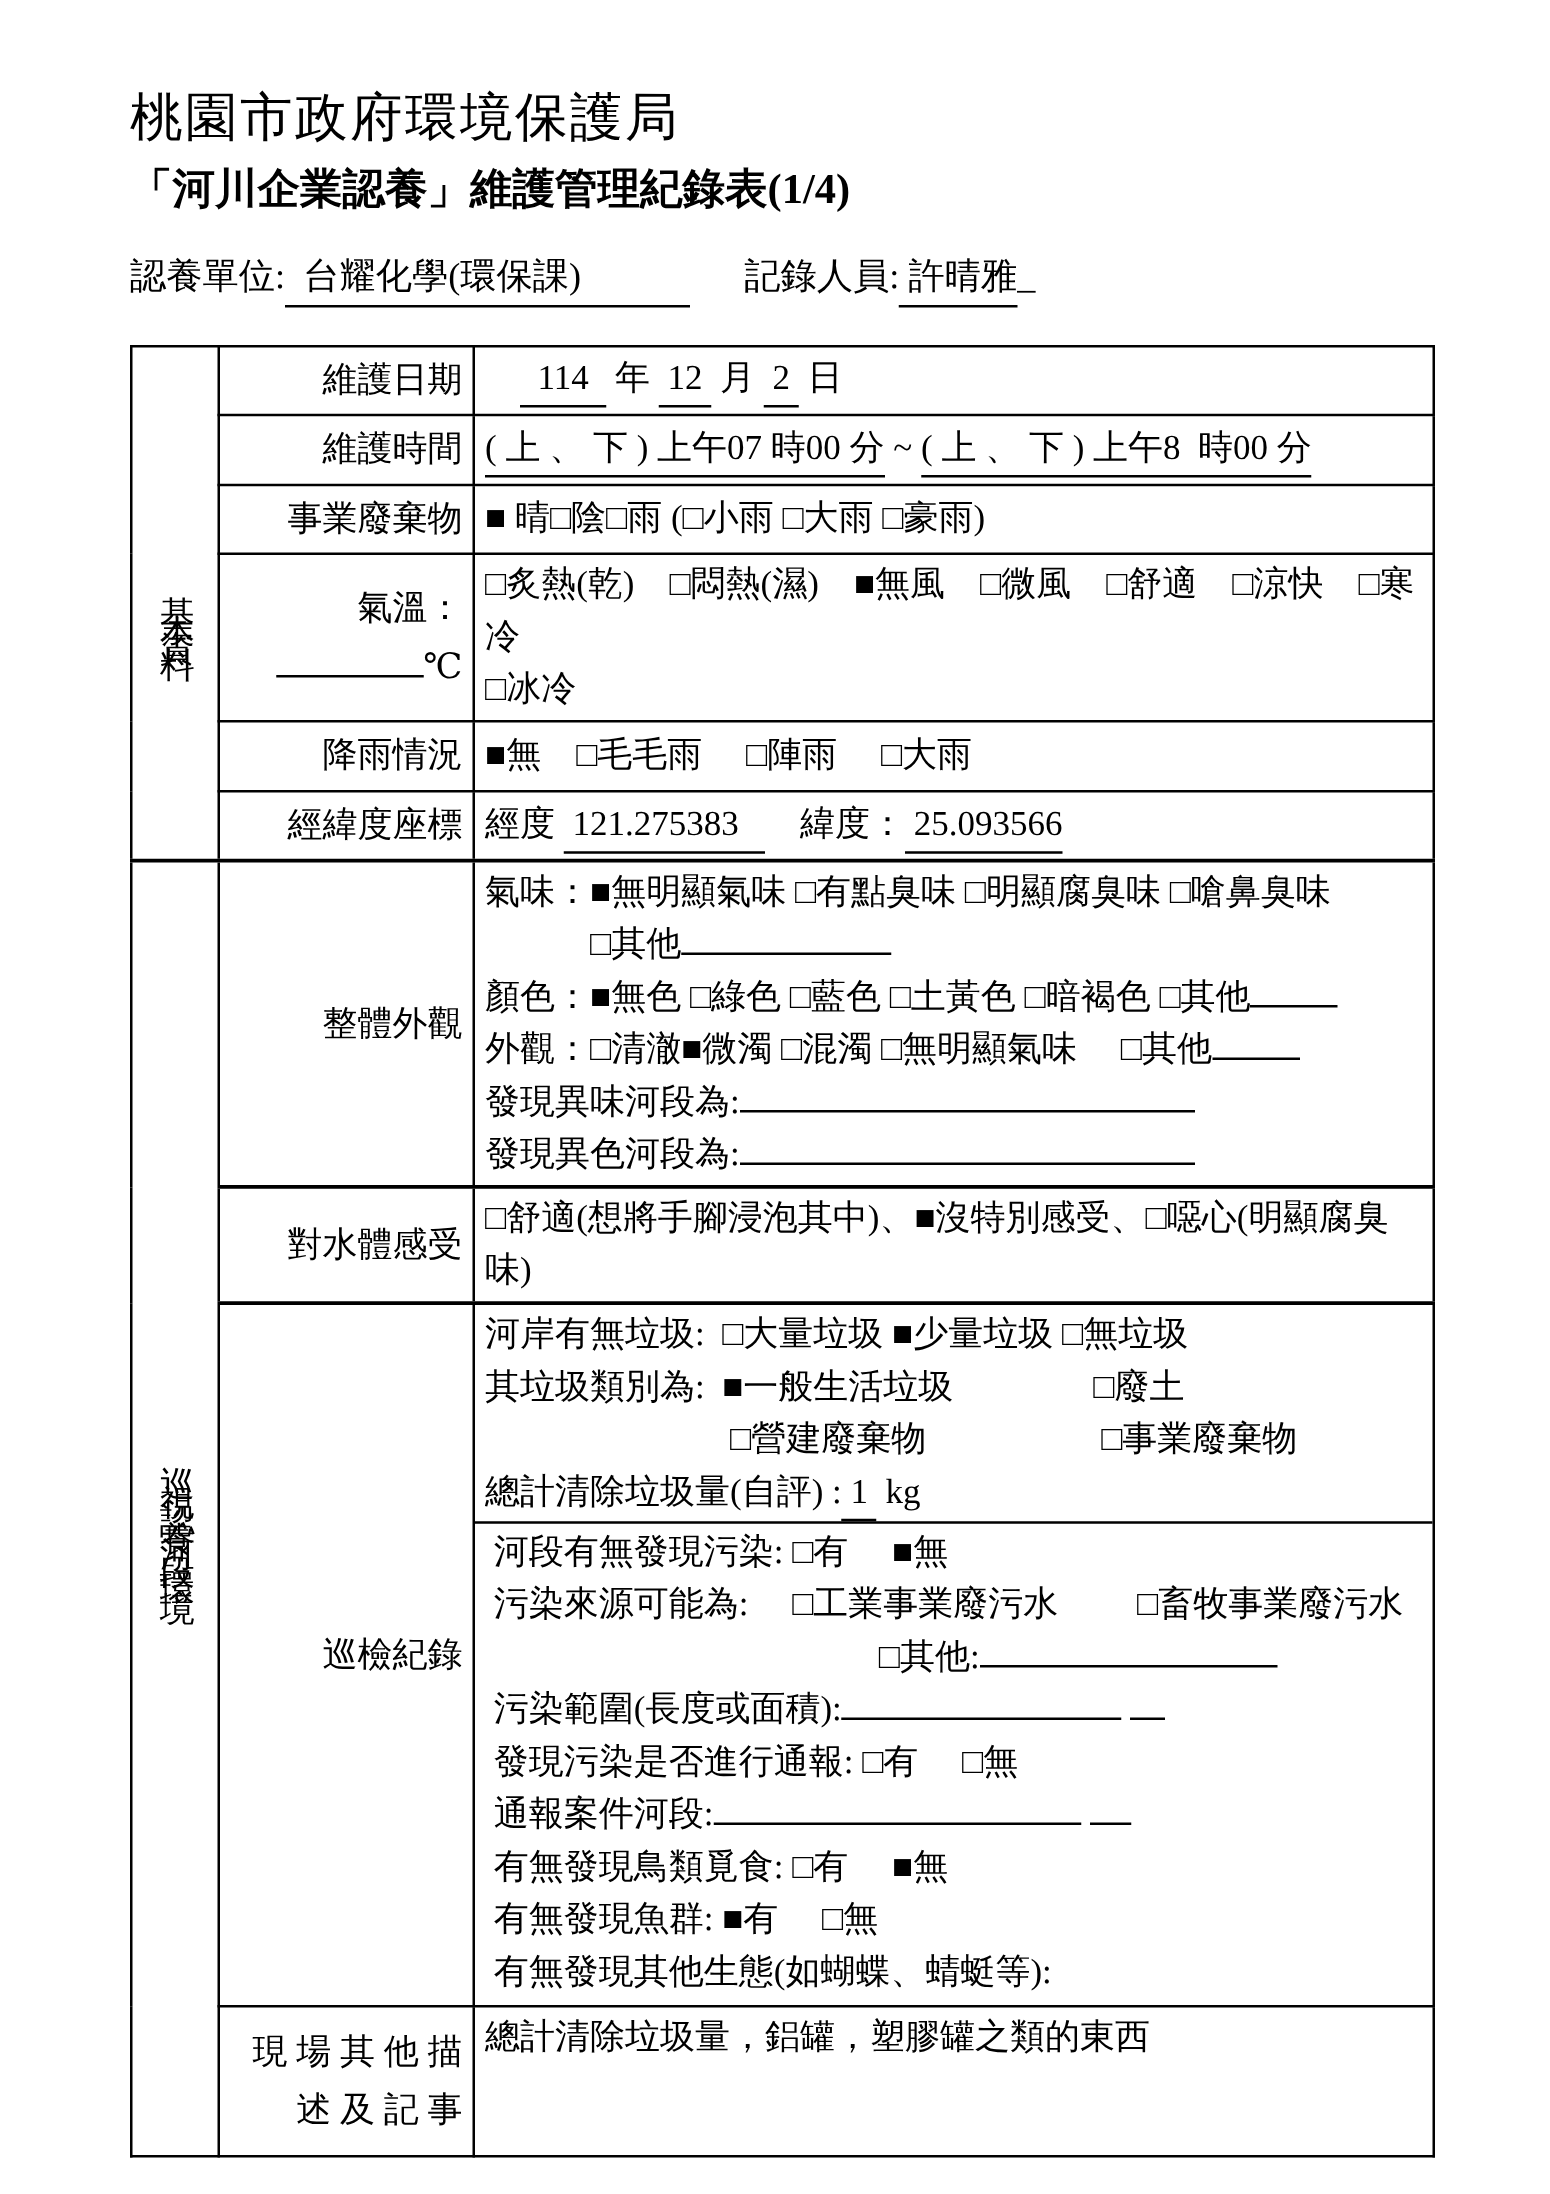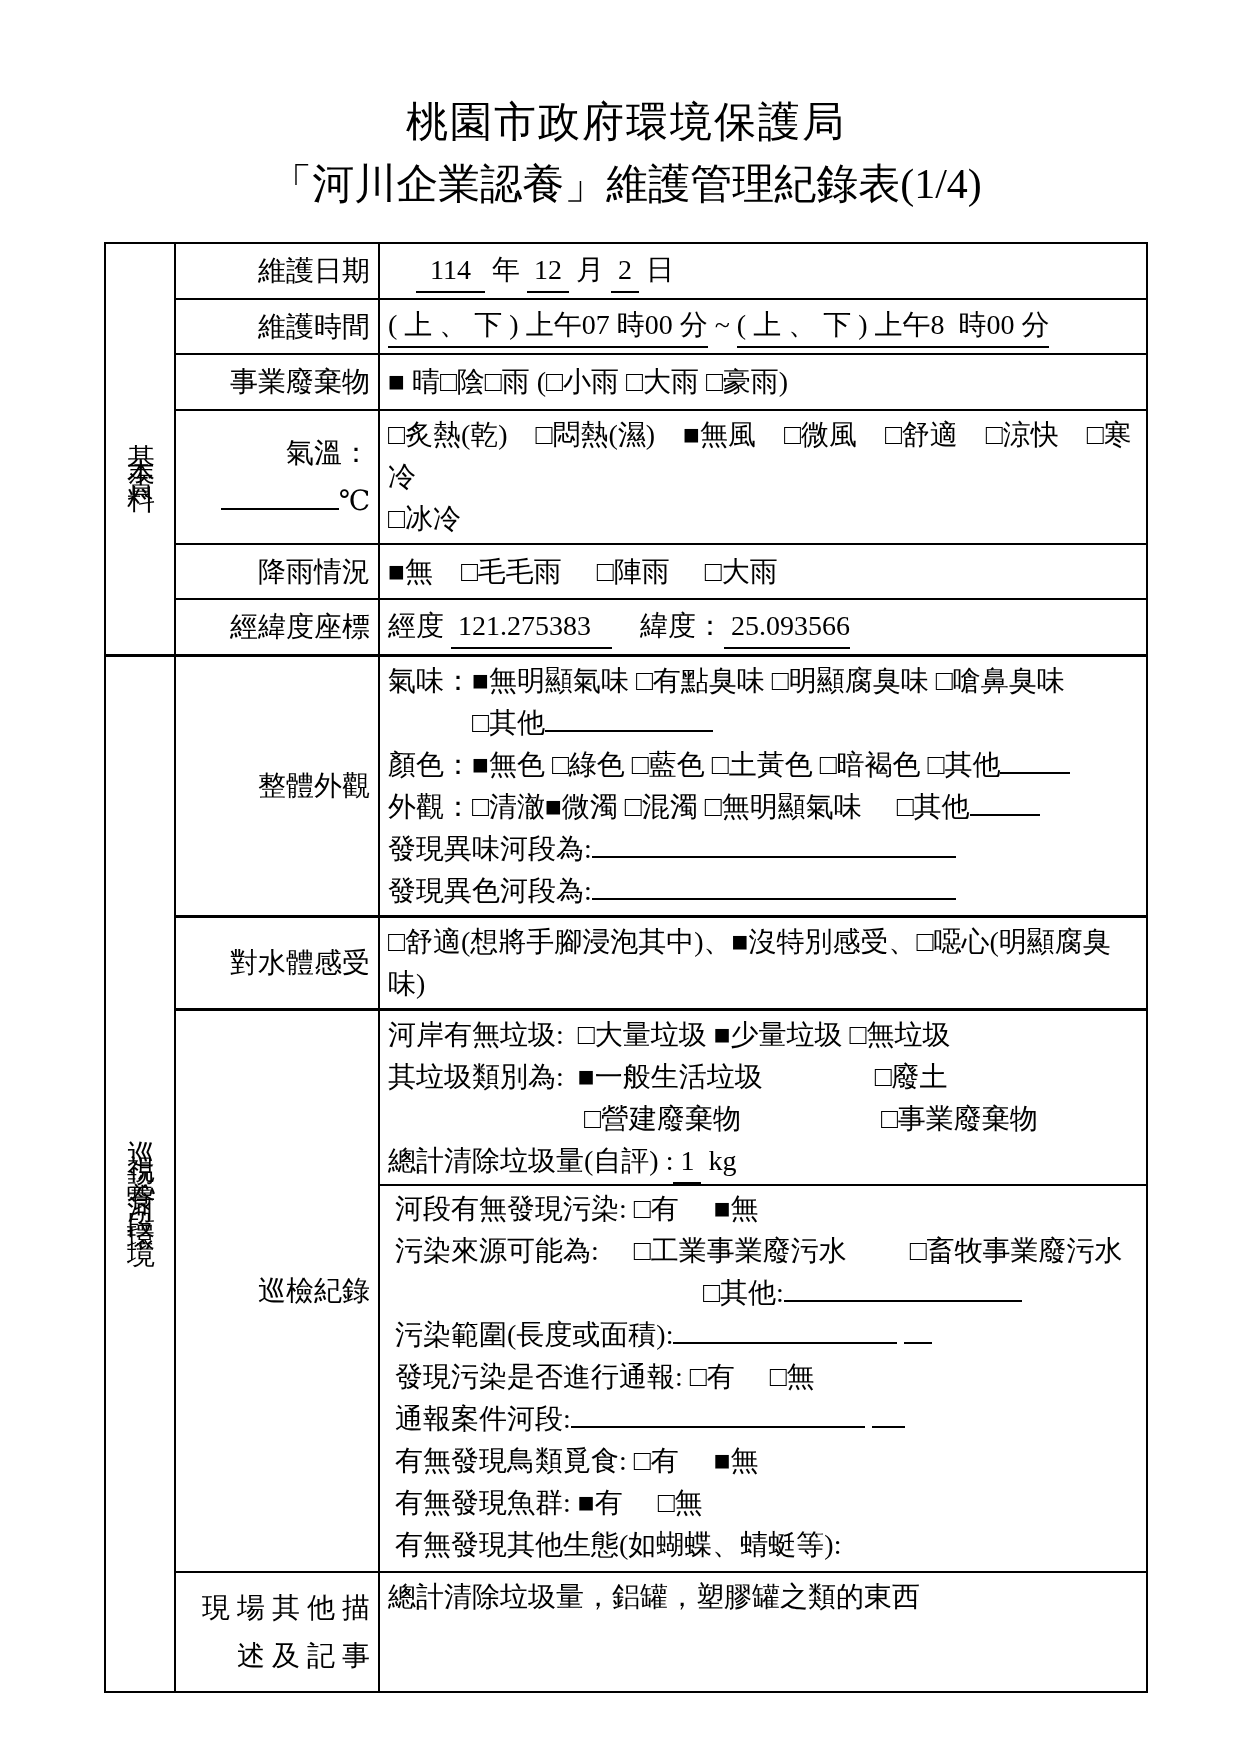--- a/index.html
+++ b/index.html
@@ -2,23 +2,23 @@
 <html><head>
 <meta charset="utf-8">
 <style>
   html,body{margin:0;padding:0;background:#fff;}
   body{
     width:1240px;height:1755px;
     font-family:"Liberation Serif","DejaVu Serif",serif;
     color:#000;
   }
   .page{padding:66px 92px 0 104px;}
-  .titles{text-align:center;margin-top:28px;}
+  .titles{}
   .title{font-size:42px;font-weight:normal;margin:0;letter-spacing:2px;}
-  .subtitle{font-size:42px;font-weight:normal;margin:6px 0 0 0;}
+  .subtitle{font-size:34px;font-weight:bold;margin:6px 0 0 0;}
   .hline{font-size:29px;margin-top:26px;white-space:pre-wrap;}
   .hline + .hline{margin-top:22px;}
   .line{white-space:pre-wrap;line-height:1.5;}
   .u{display:inline-block;border-bottom:2px solid #000;white-space:pre;}
   table.rec{
     border-collapse:collapse;margin-top:30px;width:1044px;
     font-size:28px;table-layout:fixed;
   }
   table.rec td{border:2px solid #000;padding:3px 8px;vertical-align:middle;}
   tr.sect td{border-top:3px solid #000;border-radius:24px;}
@@ -35,20 +35,21 @@
   tr.tall-last td{height:112px;}
 </style>
 </head>
 <body>
 
 <div class="page">
   <div class="titles">
     <h1 class="title">桃園市政府環境保護局</h1>
     <h2 class="subtitle">「河川企業認養」維護管理紀錄表(1/4)</h2>
   </div>
+  <div class="hline"><div class="line"><span>認養單位:</span><span class="u">  台耀化學(環保課)　　　</span><span>      </span><span>記錄人員:</span><span class="u"> 許晴雅</span><span>_</span></div></div>
 
   <table class="rec">
     <tbody>
         <tr>
           <td class="grp" rowspan="6">
             <div class="vert">基本資料</div>
           </td>
           <td class="lbl">
             <div class="line"><span>維護日期</span></div>
           </td>

